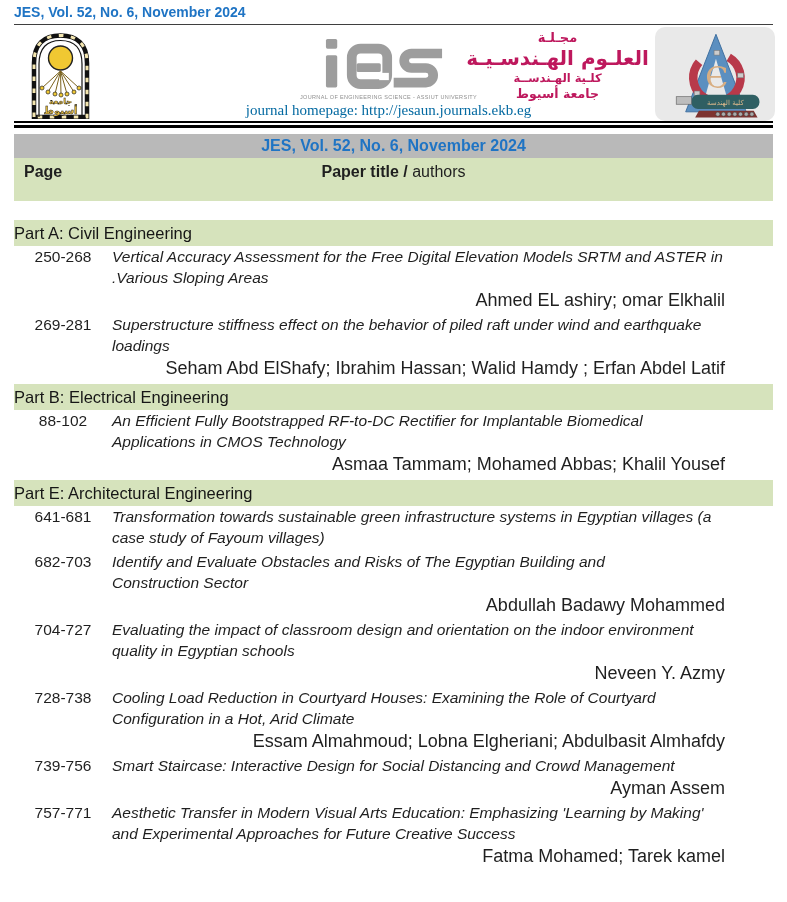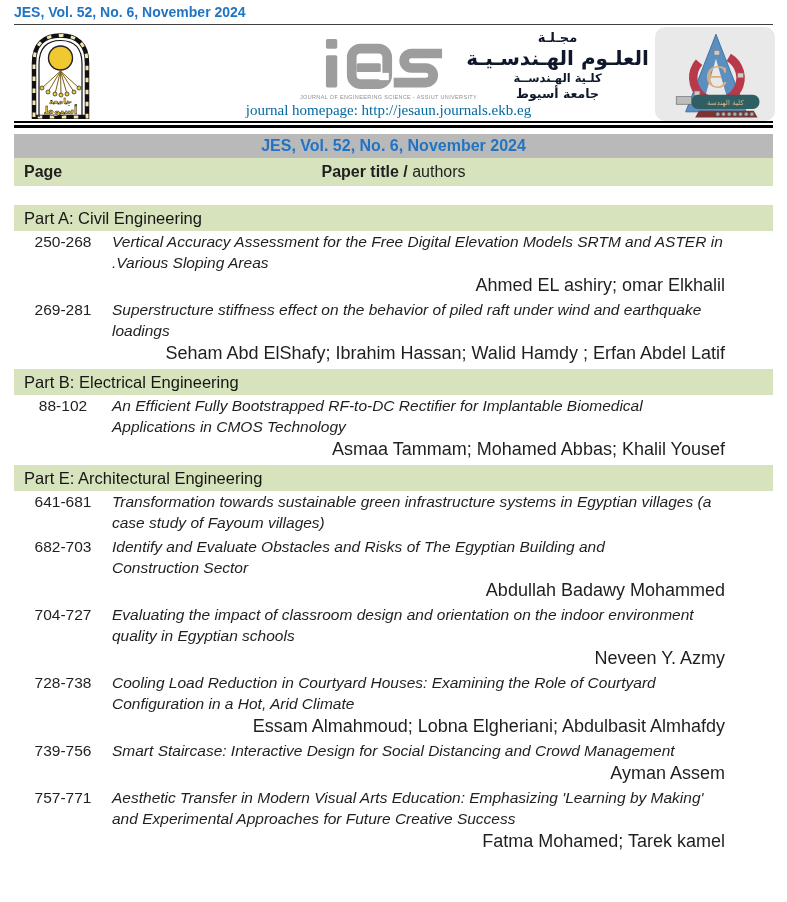--- a/index.html
+++ b/index.html
@@ -32,49 +32,49 @@
   .jt2{font-size:20px;line-height:23px;}
   .jt3{font-size:14.5px;line-height:17px;}
   .jt4{font-size:14.5px;line-height:17px;}
   .logo-jes{position:absolute;left:300px;top:10px;width:168px;text-align:center;}
   .jes-caption{
     font-size:5.5px;letter-spacing:.35px;color:#8f8f8f;margin-top:1px;
     white-space:nowrap;font-family:"Liberation Sans",sans-serif;
   }
   .arabic{
     position:absolute;left:465px;top:0;width:185px;text-align:center;
-    direction:rtl;font-family:"DejaVu Sans",sans-serif;font-weight:bold;color:#0f172a;
+    direction:rtl;font-family:"DejaVu Sans",sans-serif;font-weight:bold;color:#be185d;
   }
   .ar1{font-size:13px;line-height:17px;}
   .ar2{font-size:20px;line-height:25px;}
   .ar3{font-size:11.5px;line-height:15px;}
   .ar4{font-size:12.5px;line-height:16px;}
   .logo-fac{
     position:absolute;left:655px;top:-2px;width:120px;height:94px;
     background:#e9e9e9;border-radius:10px;display:flex;align-items:center;justify-content:center;
   }
   .homepage{
     position:absolute;left:0;right:10px;top:73px;text-align:center;
     font-family:"Liberation Serif","DejaVu Serif",serif;font-size:15px;color:#0369a1;
   }
   
   .double-rule{margin:0 14px;border-top:2px solid #000;border-bottom:3px solid #000;height:7px;background:#fff;}
   .issue-banner{
     margin:6px 14px 0;height:24px;line-height:24px;background:var(--banner-gray);
     text-align:center;font-weight:bold;font-size:16px;color:var(--accent-blue);
   }
-  .cols-row{position:relative;margin:0 14px;height:28px;line-height:27px;background:var(--banner-green);font-size:16px;}
+  .cols-row{position:relative;margin:0 14px;height:43px;line-height:27px;background:var(--banner-green);font-size:16px;}
   .page-label{margin-left:10px;font-weight:bold;}
   .center-label{position:absolute;left:0;right:0;top:0;text-align:center;}
   .center-label .bold{font-weight:bold;}
   
   #sections{margin:0 14px;}
   .section-banner{
     height:26px;line-height:26px;background:var(--banner-green);
-    padding-left:10px;font-size:16.5px;margin-top:2px;color:#161616;
+    font-size:16.5px;margin-top:2px;color:#161616;
   }
   section:first-of-type .section-banner{margin-top:19px;}
   .entry{display:grid;grid-template-columns:98px 633px;padding:0 0 3px;}
   .entry .pages{line-height:21px;text-align:center;font-size:15.5px;}
   .entry .title{line-height:21px;font-size:15.5px;white-space:pre-line;font-style:italic;}
   .entry .authors{grid-column:1 / -1;text-align:right;padding-right:20px;line-height:21px;margin-top:2px;font-size:18px;}
 </style>
 </head>
 <body>
 

